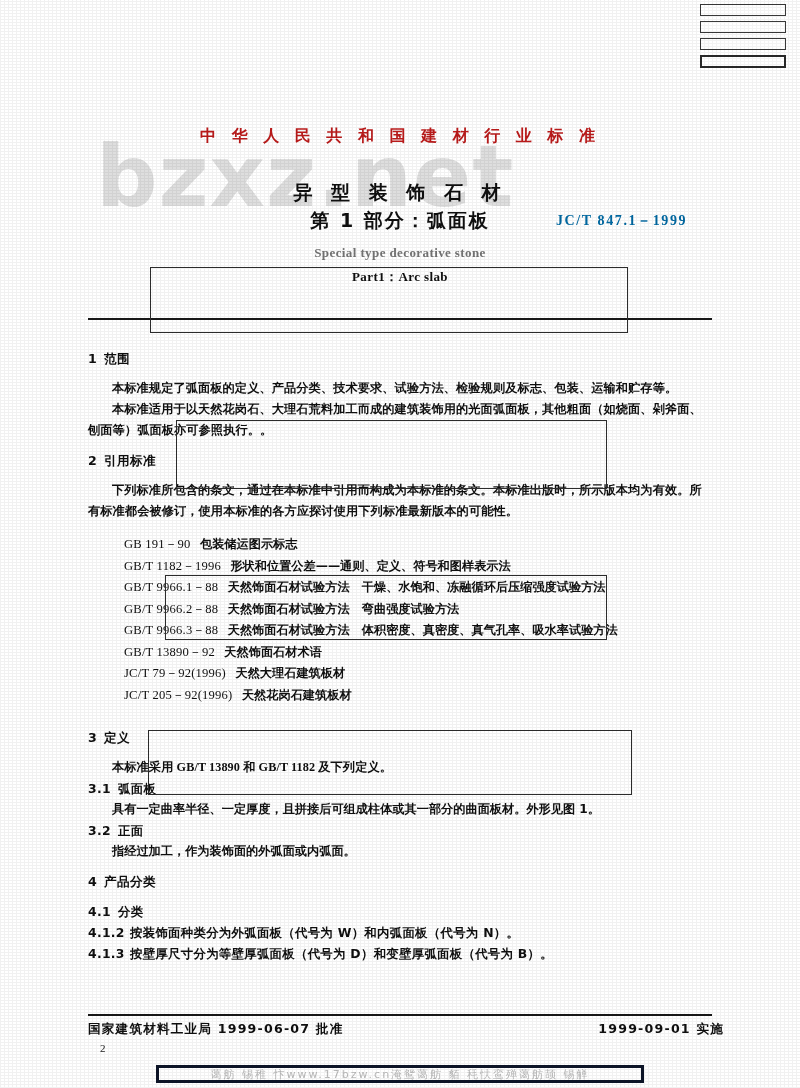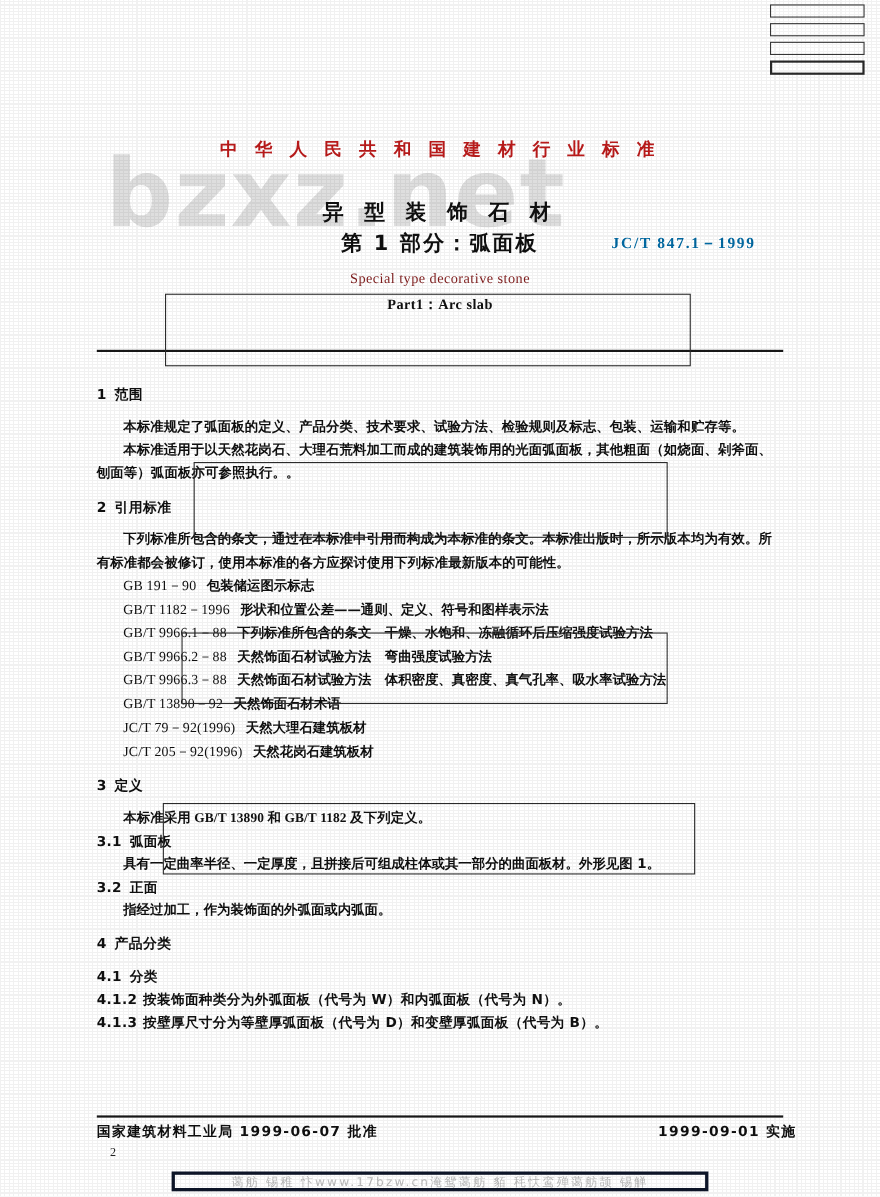--- a/index.html
+++ b/index.html
@@ -107,24 +107,24 @@
     font-size: 14px;
     letter-spacing: 1.6px;
     color: #0369a1;
   }
   .title-en {
     position: absolute;
     left: 0; right: 0;
     top: 245px;
     text-align: center;
     font-family: "Liberation Serif", serif;
-    font-weight: 400;
+    font-weight: 700;
     font-size: 13px;
     letter-spacing: .4px;
-    color: #7f1d1d;
+    color: #737373;
   }
   .title-en-part {
     position: absolute;
     left: 0; right: 0;
     top: 268px;
     text-align: center;
     font-family: "Liberation Serif", serif;
     font-weight: 700;
     font-size: 13px;
     letter-spacing: .4px;
@@ -164,21 +164,21 @@
     text-indent: 24px;
     font-family: Liberation Serif, serif;
     font-weight: 700;
     font-size: 12.2px;
     line-height: 21px;
     letter-spacing: .1px;
   }
   .gap { height: 9px; }
   .gap-s { height: 5px; }
 
-  .ref-list { margin: 0; padding: 0; list-style: none; }
+  .ref-list { margin: 12px; padding: 0; list-style: none; }
   .ref-item {
     font-family: "Liberation Serif", serif;
     font-size: 12.6px;
     line-height: 21.5px;
     padding-left: 24px;
     white-space: nowrap;
   }
   .ref-item .cjk {
     font-family: "DejaVu Sans", sans-serif;
     font-weight: 700;
@@ -307,21 +307,21 @@
 
     <h2 class="h-sec">
       <span class="num">2</span><span>引用标准</span>
     </h2>
     <div class="gap-s"></div>
     <p class="p">下列标准所包含的条文，通过在本标准中引用而构成为本标准的条文。本标准出版时，所示版本均为有效。所有标准都会被修订，使用本标准的各方应探讨使用下列标准最新版本的可能性。</p>
 
     <ul class="ref-list">
       <li class="ref-item"><span class="code">GB 191－90</span>&nbsp;&nbsp;&nbsp;<span class="cjk">包装储运图示标志</span></li>
       <li class="ref-item"><span class="code">GB/T 1182－1996</span>&nbsp;&nbsp;&nbsp;<span class="cjk">形状和位置公差——通则、定义、符号和图样表示法</span></li>
-      <li class="ref-item"><span class="code">GB/T 9966.1－88</span>&nbsp;&nbsp;&nbsp;<span class="cjk">下列标准所包含的条文　干燥、水饱和、冻融循环后压缩强度试验方法</span></li>
+      <li class="ref-item"><span class="code">GB/T 9966.1－88</span>&nbsp;&nbsp;&nbsp;<span class="cjk">天然饰面石材试验方法　干燥、水饱和、冻融循环后压缩强度试验方法</span></li>
       <li class="ref-item"><span class="code">GB/T 9966.2－88</span>&nbsp;&nbsp;&nbsp;<span class="cjk">天然饰面石材试验方法　弯曲强度试验方法</span></li>
       <li class="ref-item"><span class="code">GB/T 9966.3－88</span>&nbsp;&nbsp;&nbsp;<span class="cjk">天然饰面石材试验方法　体积密度、真密度、真气孔率、吸水率试验方法</span></li>
       <li class="ref-item"><span class="code">GB/T 13890－92</span>&nbsp;&nbsp;&nbsp;<span class="cjk">天然饰面石材术语</span></li>
       <li class="ref-item"><span class="code">JC/T 79－92(1996)</span>&nbsp;&nbsp;&nbsp;<span class="cjk">天然大理石建筑板材</span></li>
       <li class="ref-item"><span class="code">JC/T 205－92(1996)</span>&nbsp;&nbsp;&nbsp;<span class="cjk">天然花岗石建筑板材</span></li>
     </ul>
 
     <div class="gap"></div>
 
     <h2 class="h-sec">

